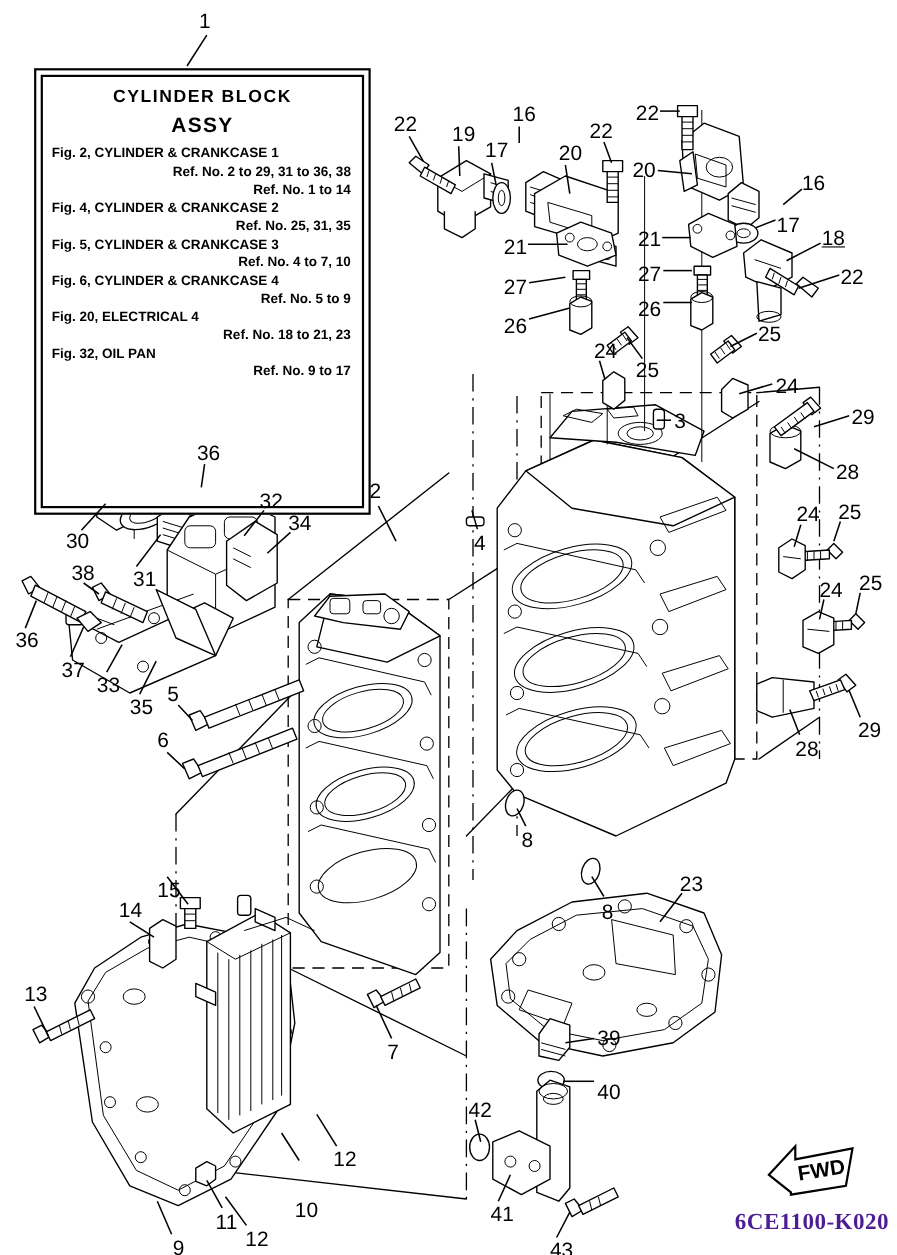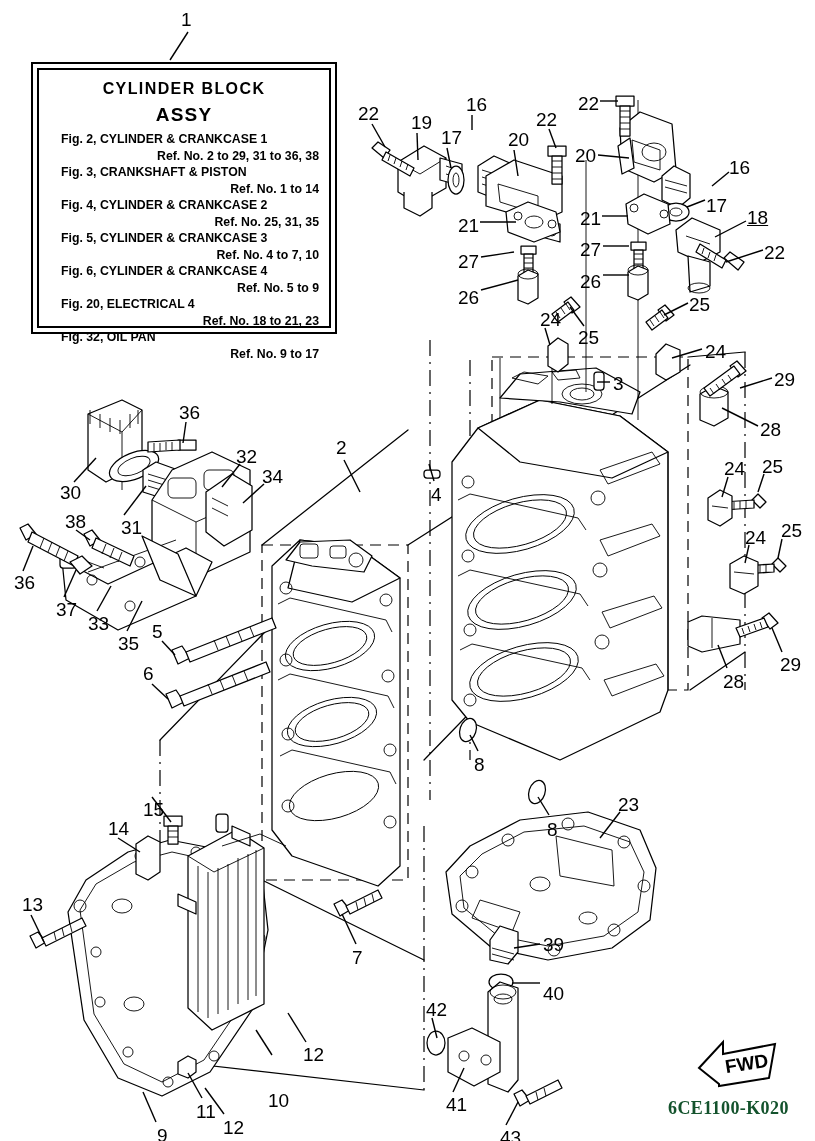--- a/index.html
+++ b/index.html
@@ -12,21 +12,21 @@
     position:relative;
     width:815px;
     height:1141px;
     background:#ffffff;
     overflow:hidden;
   }
   
   .legend-outer{
     position:absolute;
     left:31px; top:62px;
-    width:306px; height:272px;
+    width:306px; height:406px;
     border:2px solid #000;
     background:#fff;
     box-sizing:border-box;
   }
   .legend-inner{
     position:absolute;
     left:4px; top:4px; right:4px; bottom:4px;
     border:2px solid #000;
     box-sizing:border-box;
     padding:8px 6px 4px 6px;
@@ -46,44 +46,43 @@
     letter-spacing:1.2px;
     color:#000;
     margin:0 0 5px 0;
   }
   .legend-line{
     font-weight:bold;
     font-size:12.3px;
     line-height:16.5px;
     color:#000;
     white-space:nowrap;
-    margin-left:14px;
   }
   .legend-line.fig{ text-align:left; padding-left:2px;}
   .legend-line.ref{ text-align:right; padding-right:4px;}
 
   
   .lbl{
     position:absolute;
     font-size:19px;
     font-weight:normal;
     color:#000;
     font-family:"Liberation Sans", sans-serif;
     line-height:19px;
     white-space:nowrap;
     letter-spacing:0px;
   }
   
   .partno{
     position:absolute;
     left:668px; top:1098px;
-    font-size:18px;
+    font-size:21px;
     font-weight:bold;
     letter-spacing:0.4px;
-    color:#14532d;
+    color:#4c1d95;
     font-family:"Liberation Serif", serif;
   }
   
   .fwd{
     position:absolute;
     left:697px; top:1034px;
     width:80px; height:56px;
   }
   .drawing{
     position:absolute;
@@ -664,21 +663,20 @@
 
   </svg>
 
   <div class="legend-outer">
     <div class="legend-inner">
       <div class="legend-title">CYLINDER BLOCK</div>
       <div class="legend-sub">ASSY</div>
       <div>
         <div class="legend-line fig">Fig. 2, CYLINDER &amp; CRANKCASE 1</div>
         <div class="legend-line ref">Ref. No. 2 to 29, 31 to 36, 38</div>
-        <div class="legend-line fig">Fig. 3, CRANKSHAFT &amp; PISTON</div>
         <div class="legend-line ref">Ref. No. 1 to 14</div>
         <div class="legend-line fig">Fig. 4, CYLINDER &amp; CRANKCASE 2</div>
         <div class="legend-line ref">Ref. No. 25, 31, 35</div>
         <div class="legend-line fig">Fig. 5, CYLINDER &amp; CRANKCASE 3</div>
         <div class="legend-line ref">Ref. No. 4 to 7, 10</div>
         <div class="legend-line fig">Fig. 6, CYLINDER &amp; CRANKCASE 4</div>
         <div class="legend-line ref">Ref. No. 5 to 9</div>
         <div class="legend-line fig">Fig. 20, ELECTRICAL 4</div>
         <div class="legend-line ref">Ref. No. 18 to 21, 23</div>
         <div class="legend-line fig">Fig. 32, OIL PAN</div>

